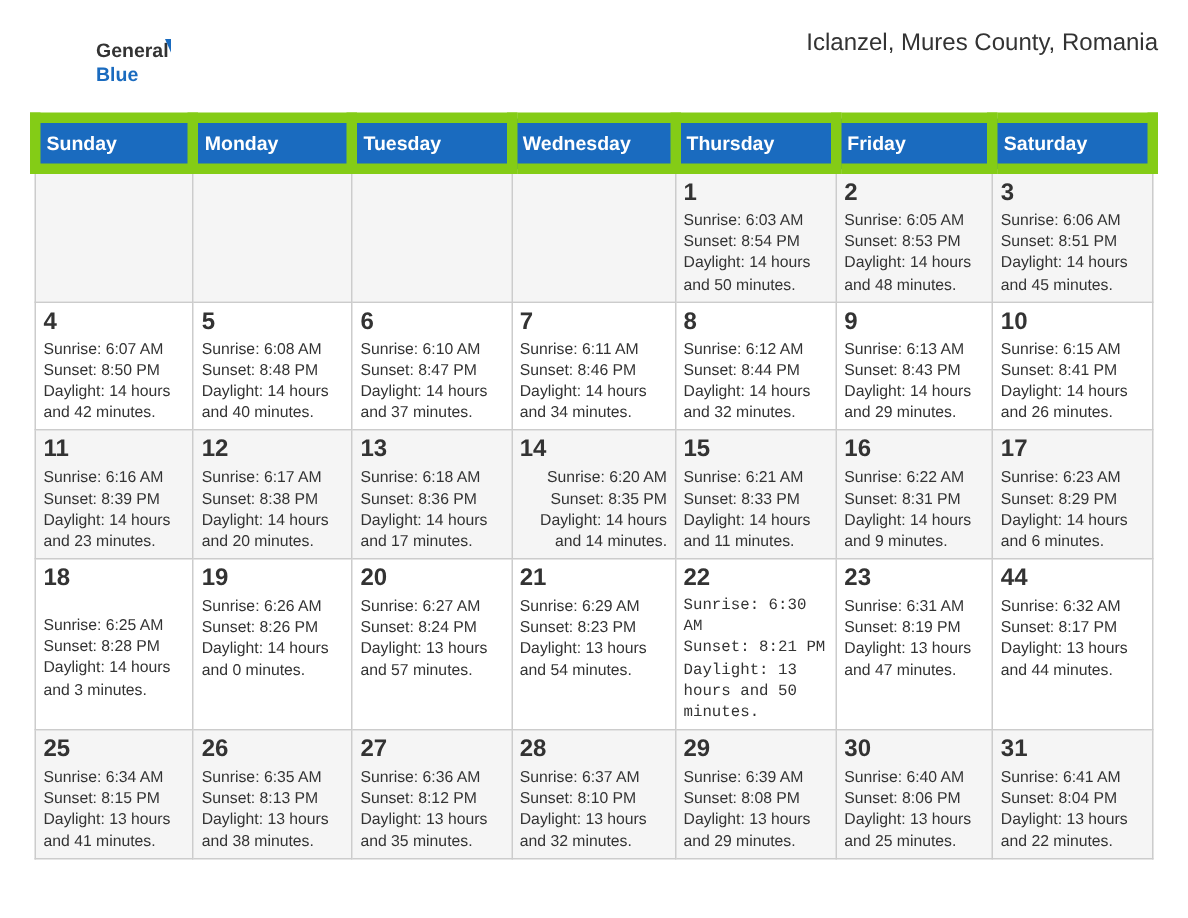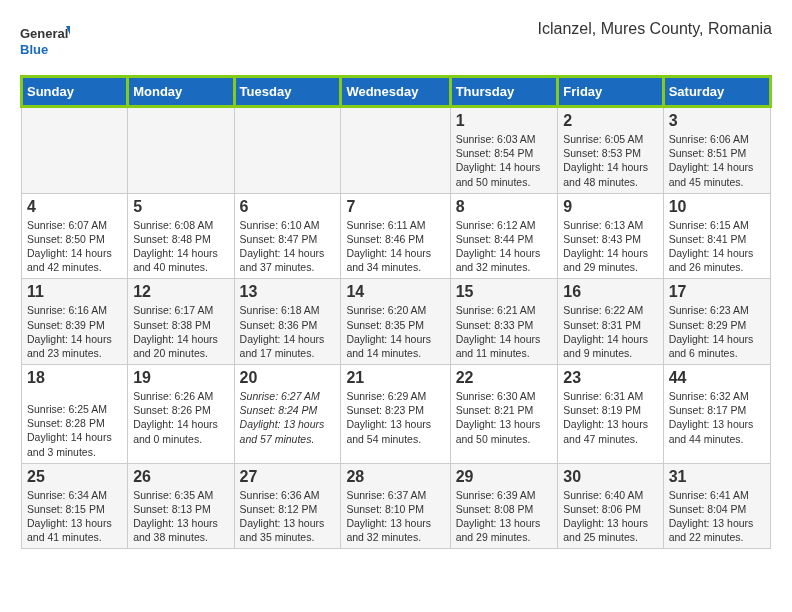--- a/index.html
+++ b/index.html
@@ -8,20 +8,21 @@
       background: #fff;
       width: 792px;
       min-height: 612px;
       padding: 20px;
     }
     .header {
       display: flex;
       justify-content: space-between;
       align-items: flex-start;
       margin-bottom: 10px;
+      margin-left: 44px;
     }
     .logo {
       display: flex;
       align-items: center;
       gap: 4px;
     }
     .title-block {
       text-align: right;
     }
     .main-title {
@@ -38,21 +39,21 @@
       border-collapse: collapse;
       font-size: 11px;
     }
     thead tr th {
       background-color: #1a6bbf;
       color: #fff;
       padding: 6px 4px;
       text-align: left;
       font-size: 13px;
       font-weight: bold;
-      border: 3px solid #84cc16;
+      border: 7px solid #84cc16;
     }
     tbody tr td {
       border: 1px solid #ccc;
       vertical-align: top;
       padding: 4px 5px;
       width: 113px;
       min-height: 80px;
       background: #fff;
     }
     tbody tr:nth-child(odd) td {
@@ -188,21 +189,21 @@
 Daylight: 14 hours and 20 minutes.</div>
         </td>
         <td>
           <span class="day-num">13</span>
           <div class="day-info" style="white-space: pre-line;">Sunrise: 6:18 AM
 Sunset: 8:36 PM
 Daylight: 14 hours and 17 minutes.</div>
         </td>
         <td>
           <span class="day-num">14</span>
-          <div class="day-info" style="white-space: pre-line;">Sunrise: 6:20 AM
+          <div class="day-info" style="white-space: pre-line; text-align: right;">Sunrise: 6:20 AM
 Sunset: 8:35 PM
 Daylight: 14 hours and 14 minutes.</div>
         </td>
         <td>
           <span class="day-num">15</span>
           <div class="day-info" style="white-space: pre-line;">Sunrise: 6:21 AM
 Sunset: 8:33 PM
 Daylight: 14 hours and 11 minutes.</div>
         </td>
         <td>
@@ -226,33 +227,33 @@
 Daylight: 14 hours and 3 minutes.</div>
         </td>
         <td>
           <span class="day-num">19</span>
           <div class="day-info" style="white-space: pre-line;">Sunrise: 6:26 AM
 Sunset: 8:26 PM
 Daylight: 14 hours and 0 minutes.</div>
         </td>
         <td>
           <span class="day-num">20</span>
-          <div class="day-info" style="white-space: pre-line; font-style: italic;">Sunrise: 6:27 AM
+          <div class="day-info" style="white-space: pre-line;">Sunrise: 6:27 AM
 Sunset: 8:24 PM
 Daylight: 13 hours and 57 minutes.</div>
         </td>
         <td>
           <span class="day-num">21</span>
           <div class="day-info" style="white-space: pre-line;">Sunrise: 6:29 AM
 Sunset: 8:23 PM
 Daylight: 13 hours and 54 minutes.</div>
         </td>
         <td>
           <span class="day-num">22</span>
-          <div class="day-info" style="white-space: pre-line;">Sunrise: 6:30 AM
+          <div class="day-info" style="white-space: pre-line; font-family: Liberation Mono, monospace;">Sunrise: 6:30 AM
 Sunset: 8:21 PM
 Daylight: 13 hours and 50 minutes.</div>
         </td>
         <td>
           <span class="day-num">23</span>
           <div class="day-info" style="white-space: pre-line;">Sunrise: 6:31 AM
 Sunset: 8:19 PM
 Daylight: 13 hours and 47 minutes.</div>
         </td>
         <td>

